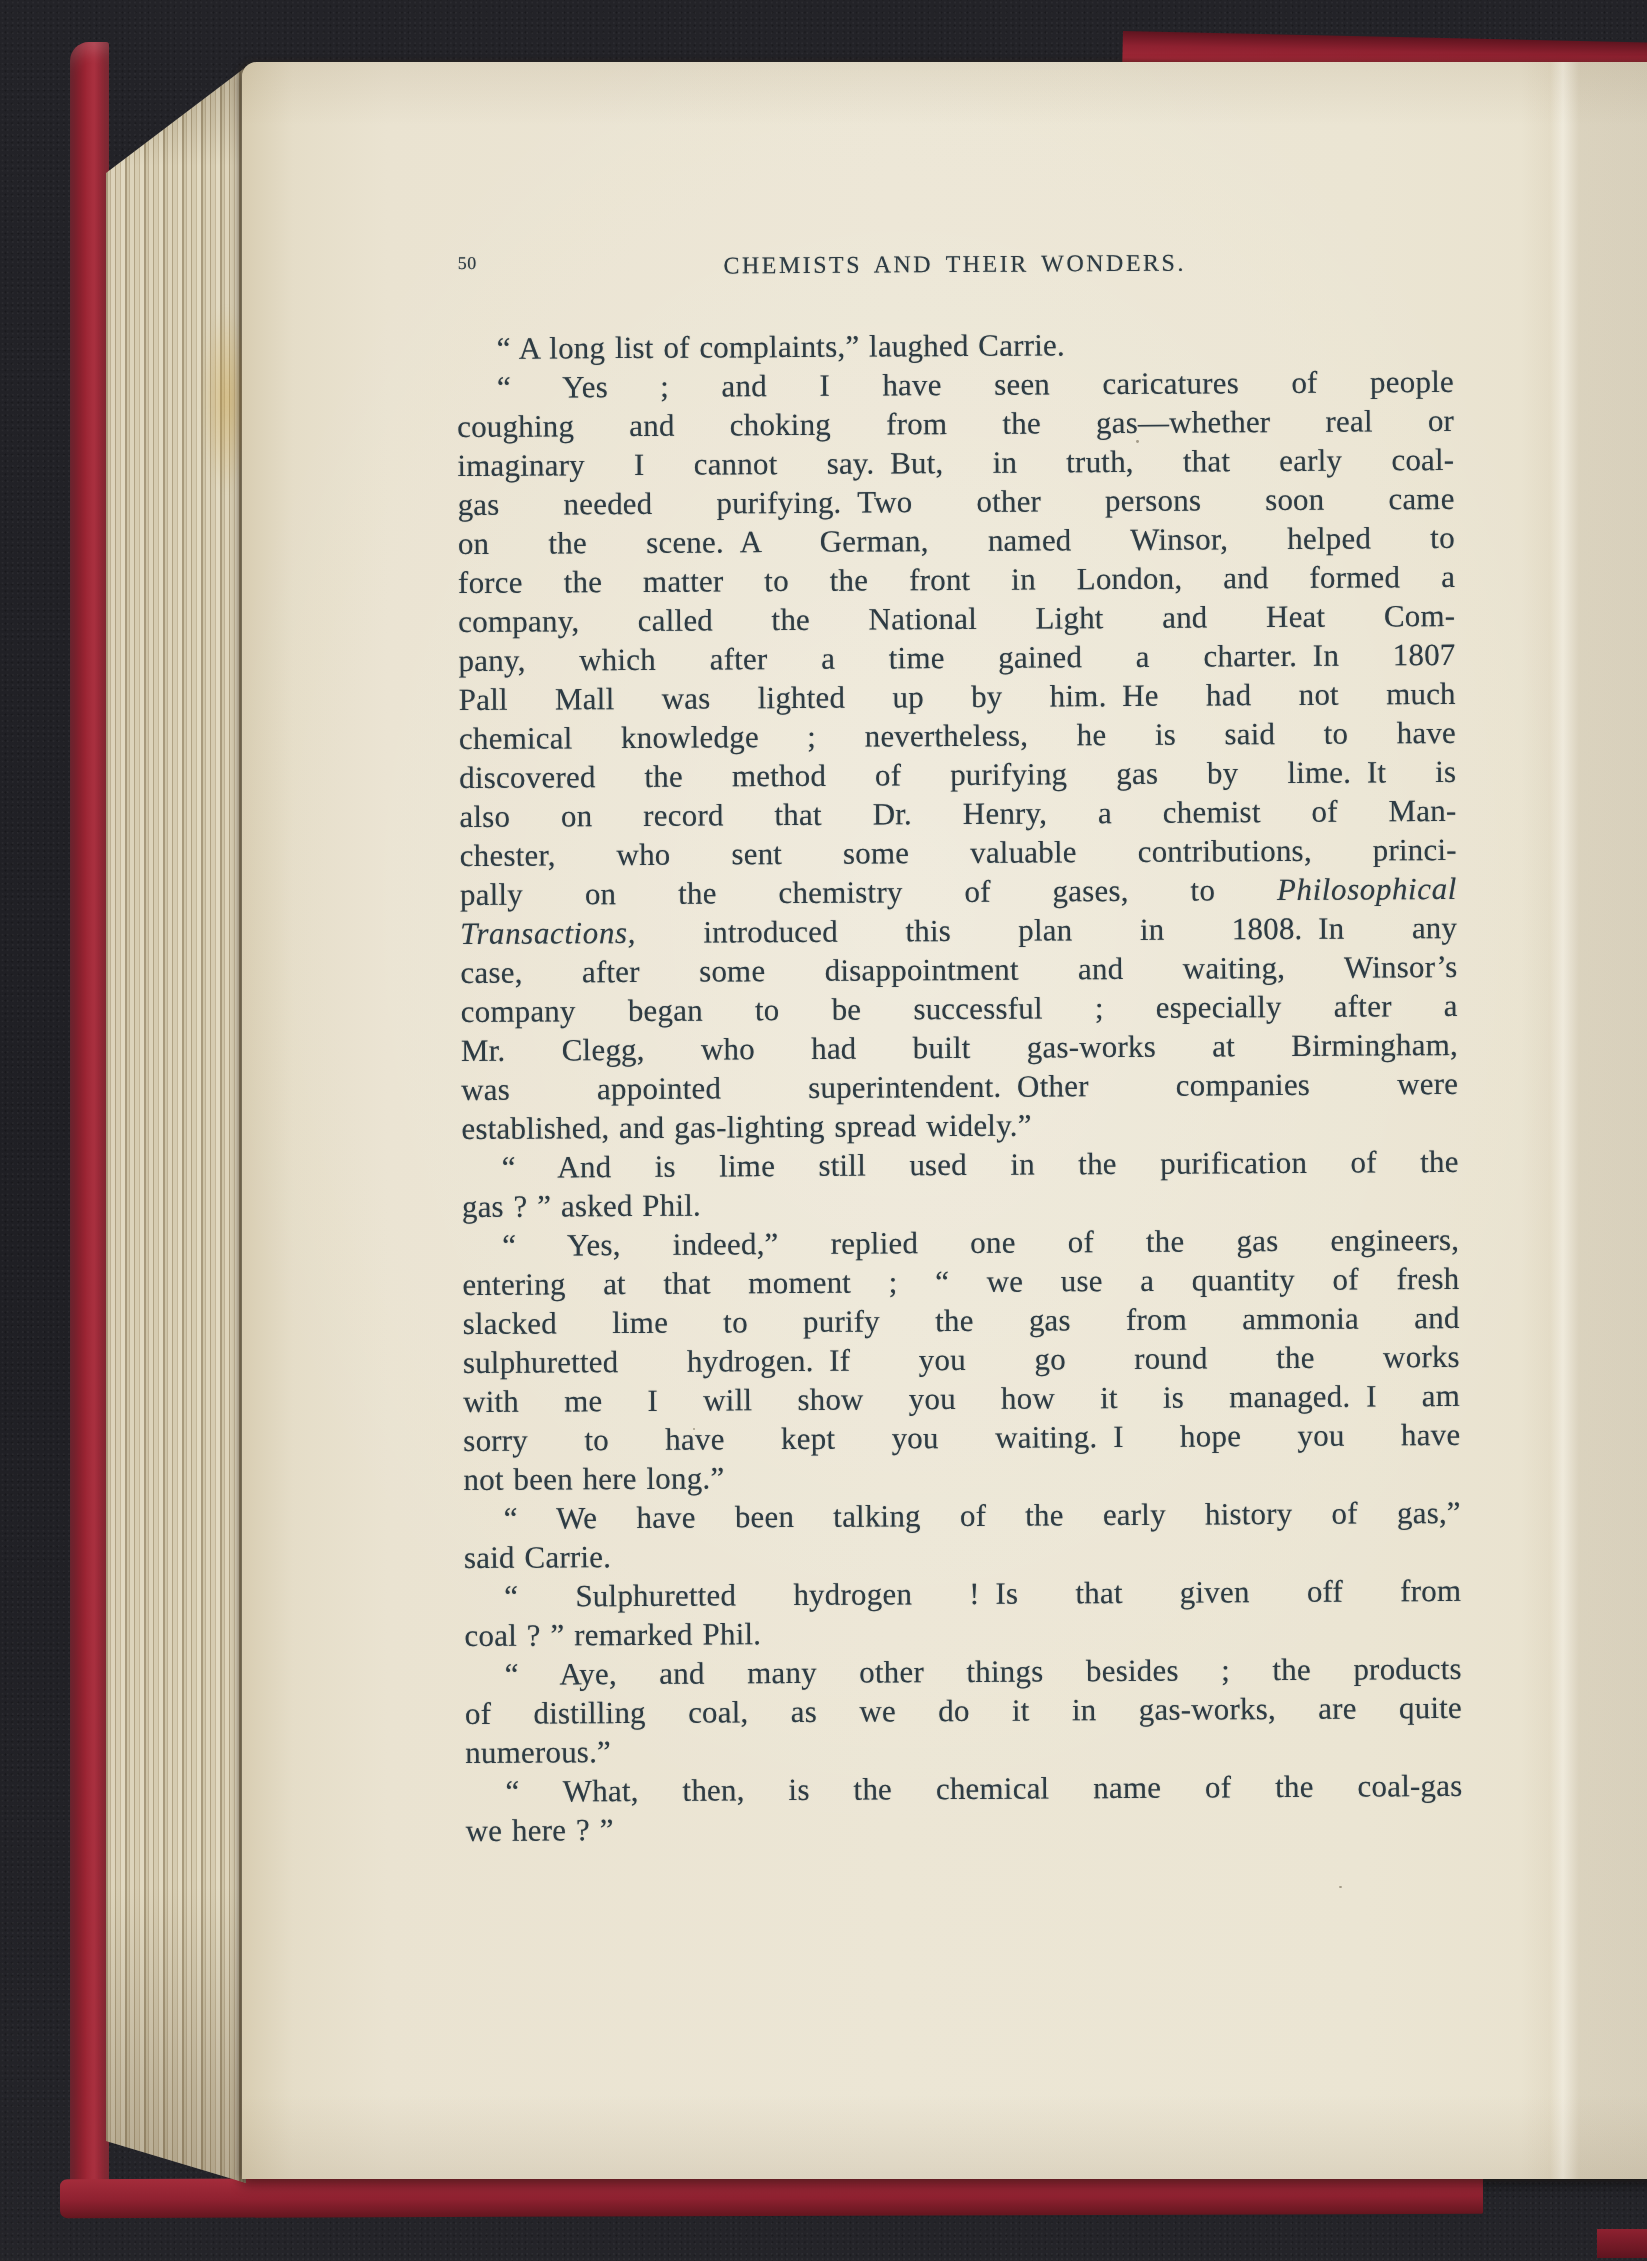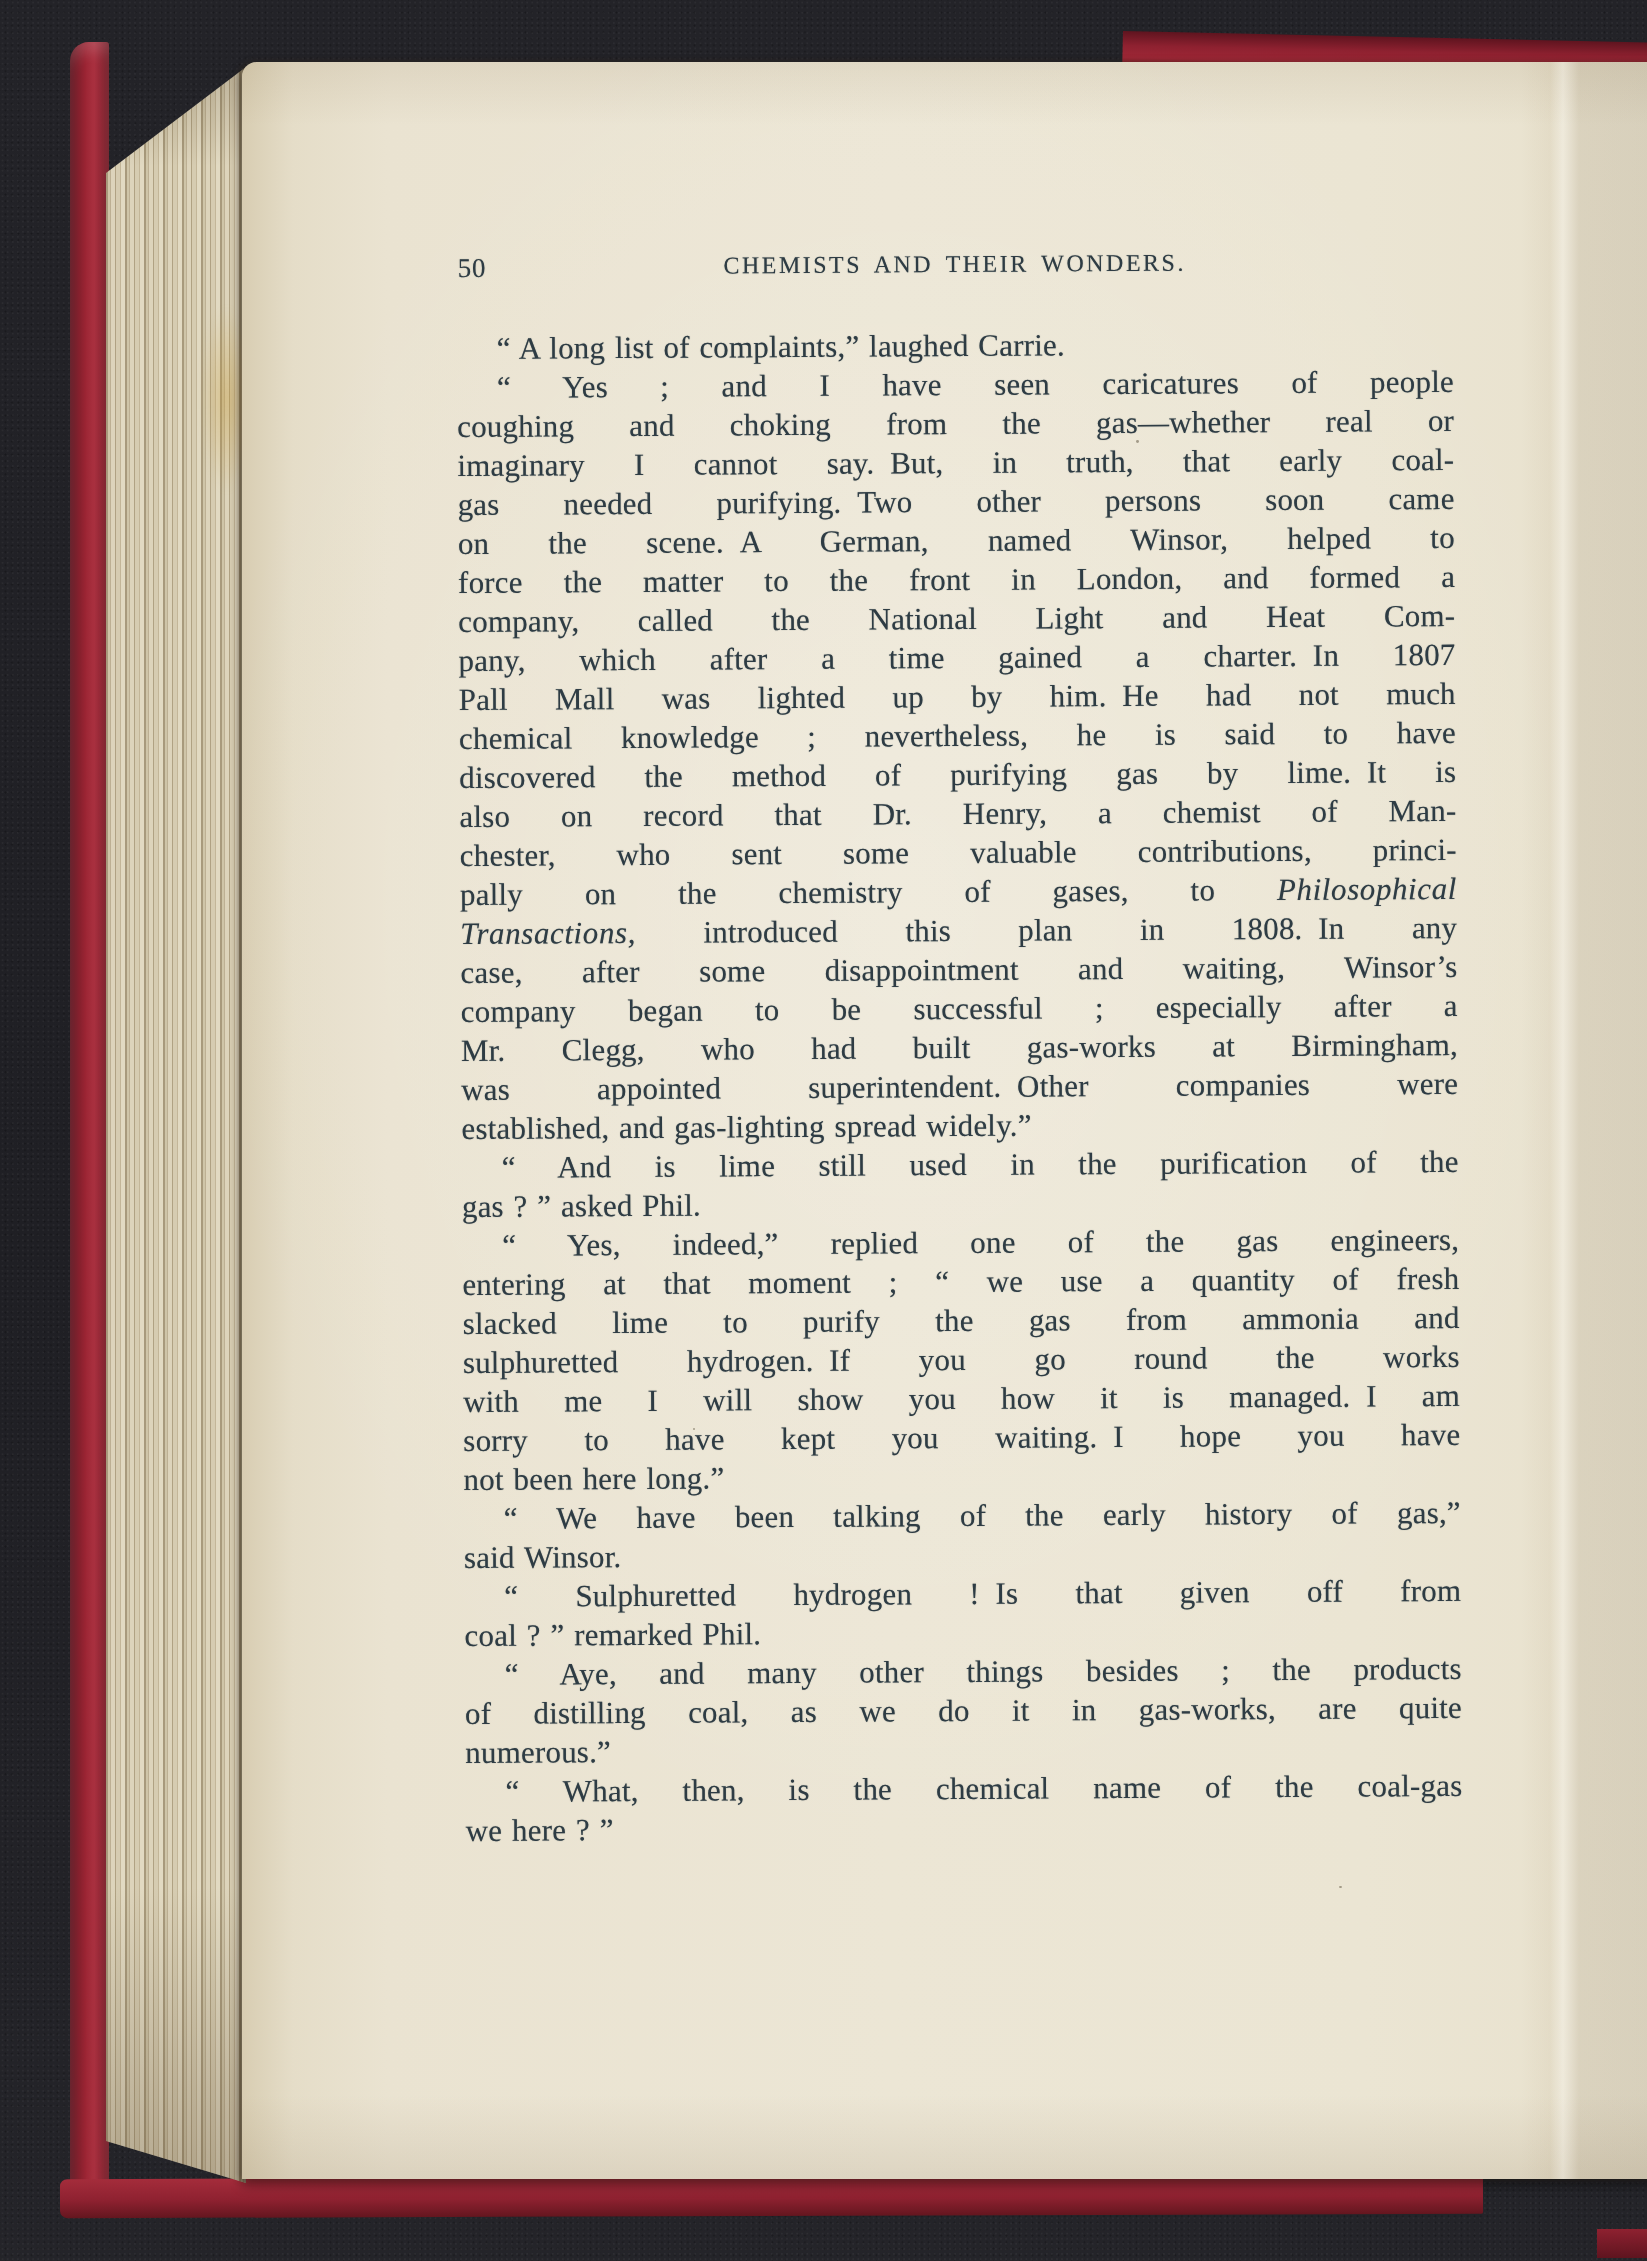--- a/index.html
+++ b/index.html
@@ -70,21 +70,21 @@
   
   .sheet-text{
     position:absolute;left:214px;top:182px;width:997px;
     transform:rotate(-0.35deg);transform-origin:center top;
     color:#2e3c44;
     text-shadow:0 0 1px rgba(40,55,62,.5);
   }
   .running-header{position:relative;height:44px;margin-bottom:38px;}
   .page-number{
     position:absolute;left:1.5px;top:5.8px;
-    font-size:27px;letter-spacing:0.7px;
+    font-size:18px;letter-spacing:0.7px;
   }
   .running-title{
     text-align:center;font-size:24px;letter-spacing:2.5px;
     padding-top:7.3px;word-spacing:4.4px;
   }
   .text-block{width:997px;}
   .line{
     height:39px;line-height:39px;
     font-size:31px;letter-spacing:0.2px;word-spacing:1.8px;
     white-space:nowrap;
@@ -141,21 +141,21 @@
           <div class="line indent justify"><span>“ And is lime still used in the purification of the</span></div>
           <div class="line"><span>gas ? ” asked Phil.</span></div>
           <div class="line indent justify"><span>“ Yes, indeed,” replied one of the gas engineers,</span></div>
           <div class="line justify"><span>entering at that moment ; “ we use a quantity of fresh</span></div>
           <div class="line justify"><span>slacked lime to purify the gas from ammonia and</span></div>
           <div class="line justify"><span>sulphuretted hydrogen. If you go round the works</span></div>
           <div class="line justify"><span>with me I will show you how it is managed. I am</span></div>
           <div class="line justify"><span>sorry to have kept you waiting. I hope you have</span></div>
           <div class="line"><span>not been here long.”</span></div>
           <div class="line indent justify"><span>“ We have been talking of the early history of gas,”</span></div>
-          <div class="line"><span>said Winsor.</span></div>
+          <div class="line"><span>said Carrie.</span></div>
           <div class="line indent justify"><span>“ Sulphuretted hydrogen ! Is that given off from</span></div>
           <div class="line"><span>coal ? ” remarked Phil.</span></div>
           <div class="line indent justify"><span>“ Aye, and many other things besides ; the products</span></div>
           <div class="line justify"><span>of distilling coal, as we do it in gas-works, are quite</span></div>
           <div class="line"><span>numerous.”</span></div>
           <div class="line indent justify"><span>“ What, then, is the chemical name of the coal-gas</span></div>
           <div class="line"><span>we here ? ”</span></div>
         </div>
     </div>
   </div>

